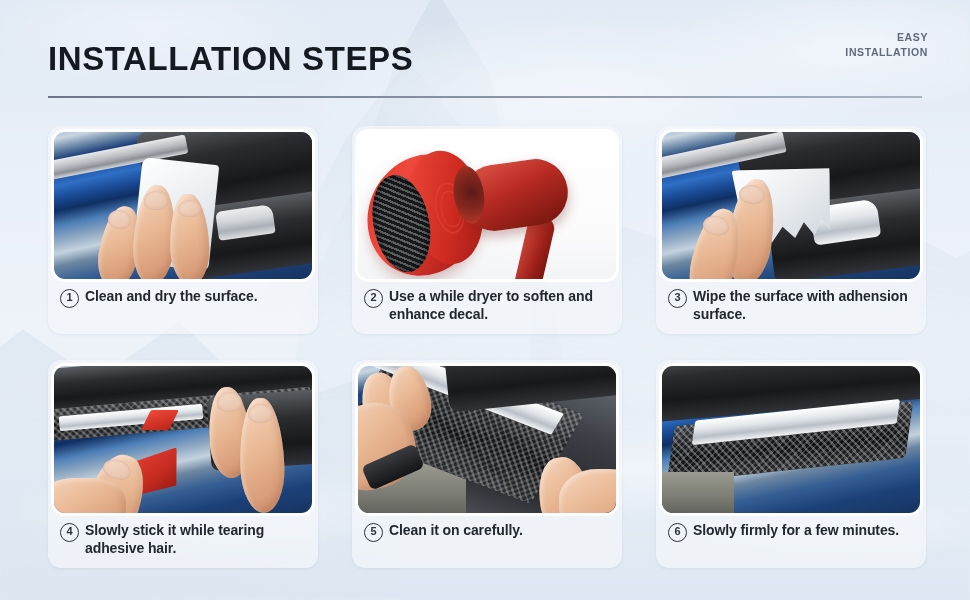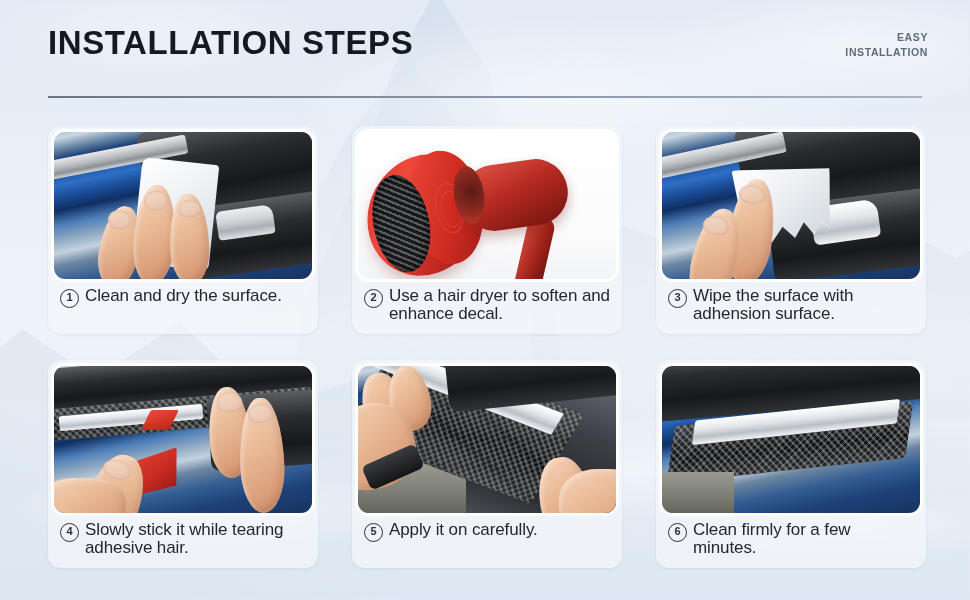--- a/index.html
+++ b/index.html
@@ -55,21 +55,21 @@
       radial-gradient(ellipse 420px 120px at 60% 40%,rgba(255,255,255,.85),transparent 70%),
       radial-gradient(ellipse 300px 90px at 88% 20%,rgba(255,255,255,.8),transparent 70%),
       radial-gradient(ellipse 260px 80px at 16% 12%,rgba(255,255,255,.55),transparent 72%);
     filter:blur(2px);
   }
   .bg .wash{position:absolute;inset:0;background:rgba(233,240,248,.45);}
 
   
   .header{position:absolute;left:0;top:0;width:970px;height:110px;}
   .title{
-    position:absolute;left:48px;top:24px;
+    position:absolute;left:48px;top:40px;
     font-size:33px;font-weight:700;letter-spacing:.6px;color:#151a20;
     font-family:"Liberation Sans","DejaVu Sans",sans-serif;
   }
   .tagline{
     position:absolute;right:42px;top:30px;text-align:right;
     font-size:10.5px;font-weight:700;line-height:15px;letter-spacing:.6px;color:#5d6b7c;
   }
   .divider{
     position:absolute;left:48px;top:96px;width:874px;height:2px;
     background:linear-gradient(90deg,#6b7785 0%,#8b97a6 55%,#a9b4c1 100%);
@@ -97,21 +97,21 @@
     flex:1;display:flex;align-items:flex-start;
     padding:8px 10px 0 12px;gap:6px;
   }
   .num{
     flex:0 0 auto;width:17px;height:17px;border-radius:50%;
     border:1.4px solid #2c3239;color:#2c3239;
     font-size:11px;line-height:15px;text-align:center;font-weight:600;
     margin-top:2px;
   }
   .captext{
-    font-size:17px;line-height:18px;color:#23282e;font-weight:400;
+    font-size:14px;line-height:18px;color:#23282e;font-weight:700;
     letter-spacing:-.1px;
   }
 
   
   .ph{position:absolute;inset:0;}
 
   
   .sill-blue{
     position:absolute;left:-10%;top:0;width:120%;height:100%;
     background:linear-gradient(168deg,
@@ -290,21 +290,21 @@
           </div>
           <div class="heat"></div>
           <div class="heat b"></div>
           <div class="dryer-handle"></div>
           <div class="dryer-body"></div>
           <div class="dryer-nozzle"></div>
         </div>
       </div>
       <div class="cap">
         <div class="num">2</div>
-        <div class="captext">Use a hair dryer to soften and enhance decal.</div>
+        <div class="captext">Use a while dryer to soften and enhance decal.</div>
       </div>
     </div>
 
     <div class="card">
       <div class="photo">
         <div class="ph">
           <div class="sill-blue"></div>
           <div class="blackrail" style="left:30%;top:-16%;width:96%;height:62%;transform:rotate(-10deg);border-radius:10px;"></div>
           <div class="blackrail" style="left:42%;top:42%;width:84%;height:52%;transform:rotate(-7deg);border-radius:18px 8px 8px 8px;"></div>
           <div class="greyrail" style="left:-4%;top:9%;width:52%;height:14%;transform:rotate(-12deg);"></div>
@@ -359,34 +359,34 @@
           <div class="finger" style="left:2%;top:4%;width:17%;height:48%;transform:rotate(-16deg);"></div>
           <div class="finger" style="left:12%;top:0%;width:16%;height:44%;transform:rotate(-10deg);"></div>
           <div class="finger" style="left:-12%;top:26%;width:34%;height:58%;border-radius:44%;transform:rotate(-14deg);"></div>
           <div class="wrist"></div>
           <div class="finger" style="left:70%;top:62%;width:20%;height:52%;transform:rotate(-10deg);"></div>
           <div class="finger" style="left:78%;top:70%;width:34%;height:46%;border-radius:44%;"></div>
         </div>
       </div>
       <div class="cap">
         <div class="num">5</div>
-        <div class="captext">Apply it on carefully.</div>
+        <div class="captext">Clean it on carefully.</div>
       </div>
     </div>
 
     <div class="card">
       <div class="photo">
         <div class="ph">
           <div class="sill-blue"></div>
           <div class="blackrail" style="left:-8%;top:-16%;width:118%;height:46%;transform:rotate(-5deg);border-radius:12px;"></div>
           <div class="carbon finished"></div>
           <div class="chrome" style="left:12%;top:30%;width:80%;height:16%;transform:rotate(-6deg) skewX(-14deg);border-radius:3px;"></div>
           <div class="ground" style="width:28%;height:28%;"></div>
         </div>
       </div>
       <div class="cap">
         <div class="num">6</div>
-        <div class="captext">Clean firmly for a few minutes.</div>
+        <div class="captext">Slowly firmly for a few minutes.</div>
       </div>
     </div>
 
   </div>
 </div>
 
 </body></html>

